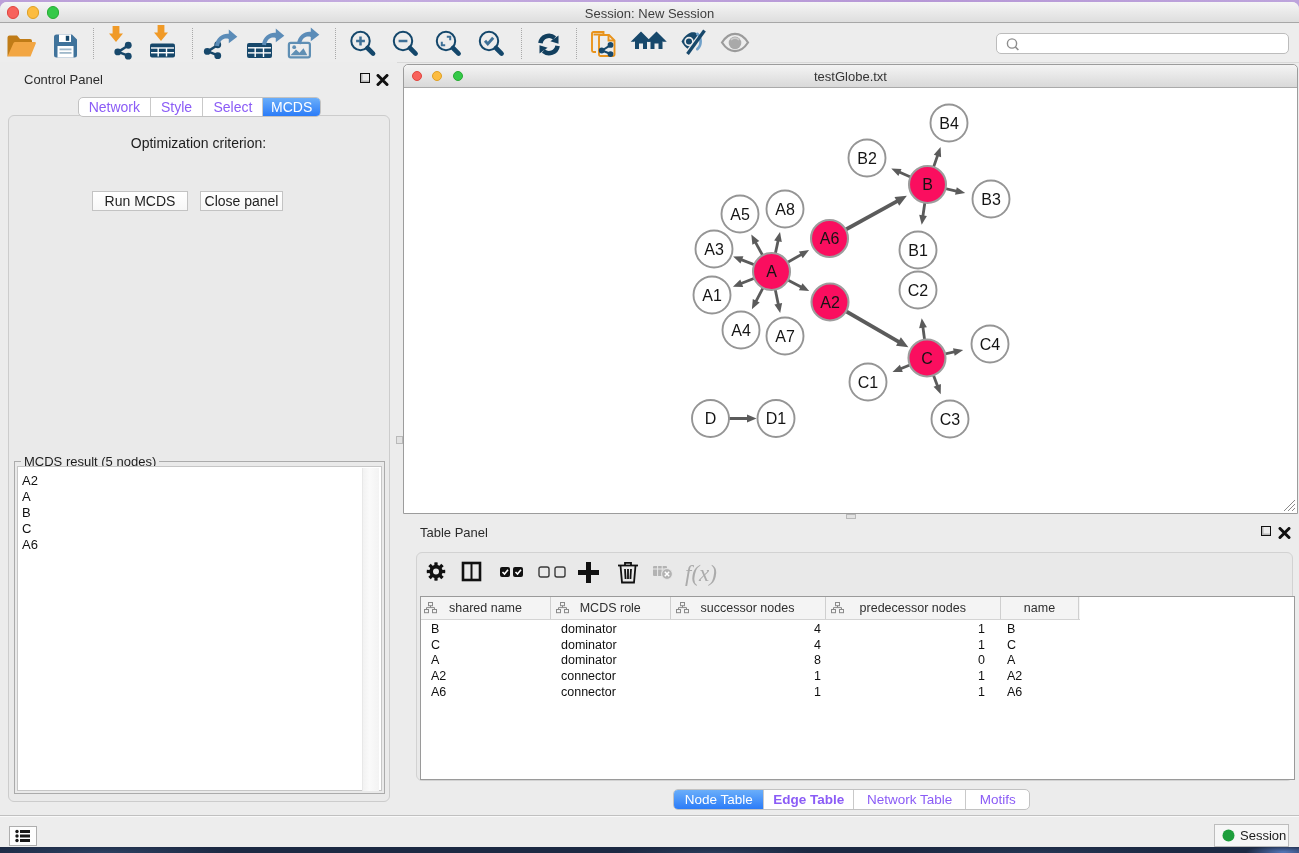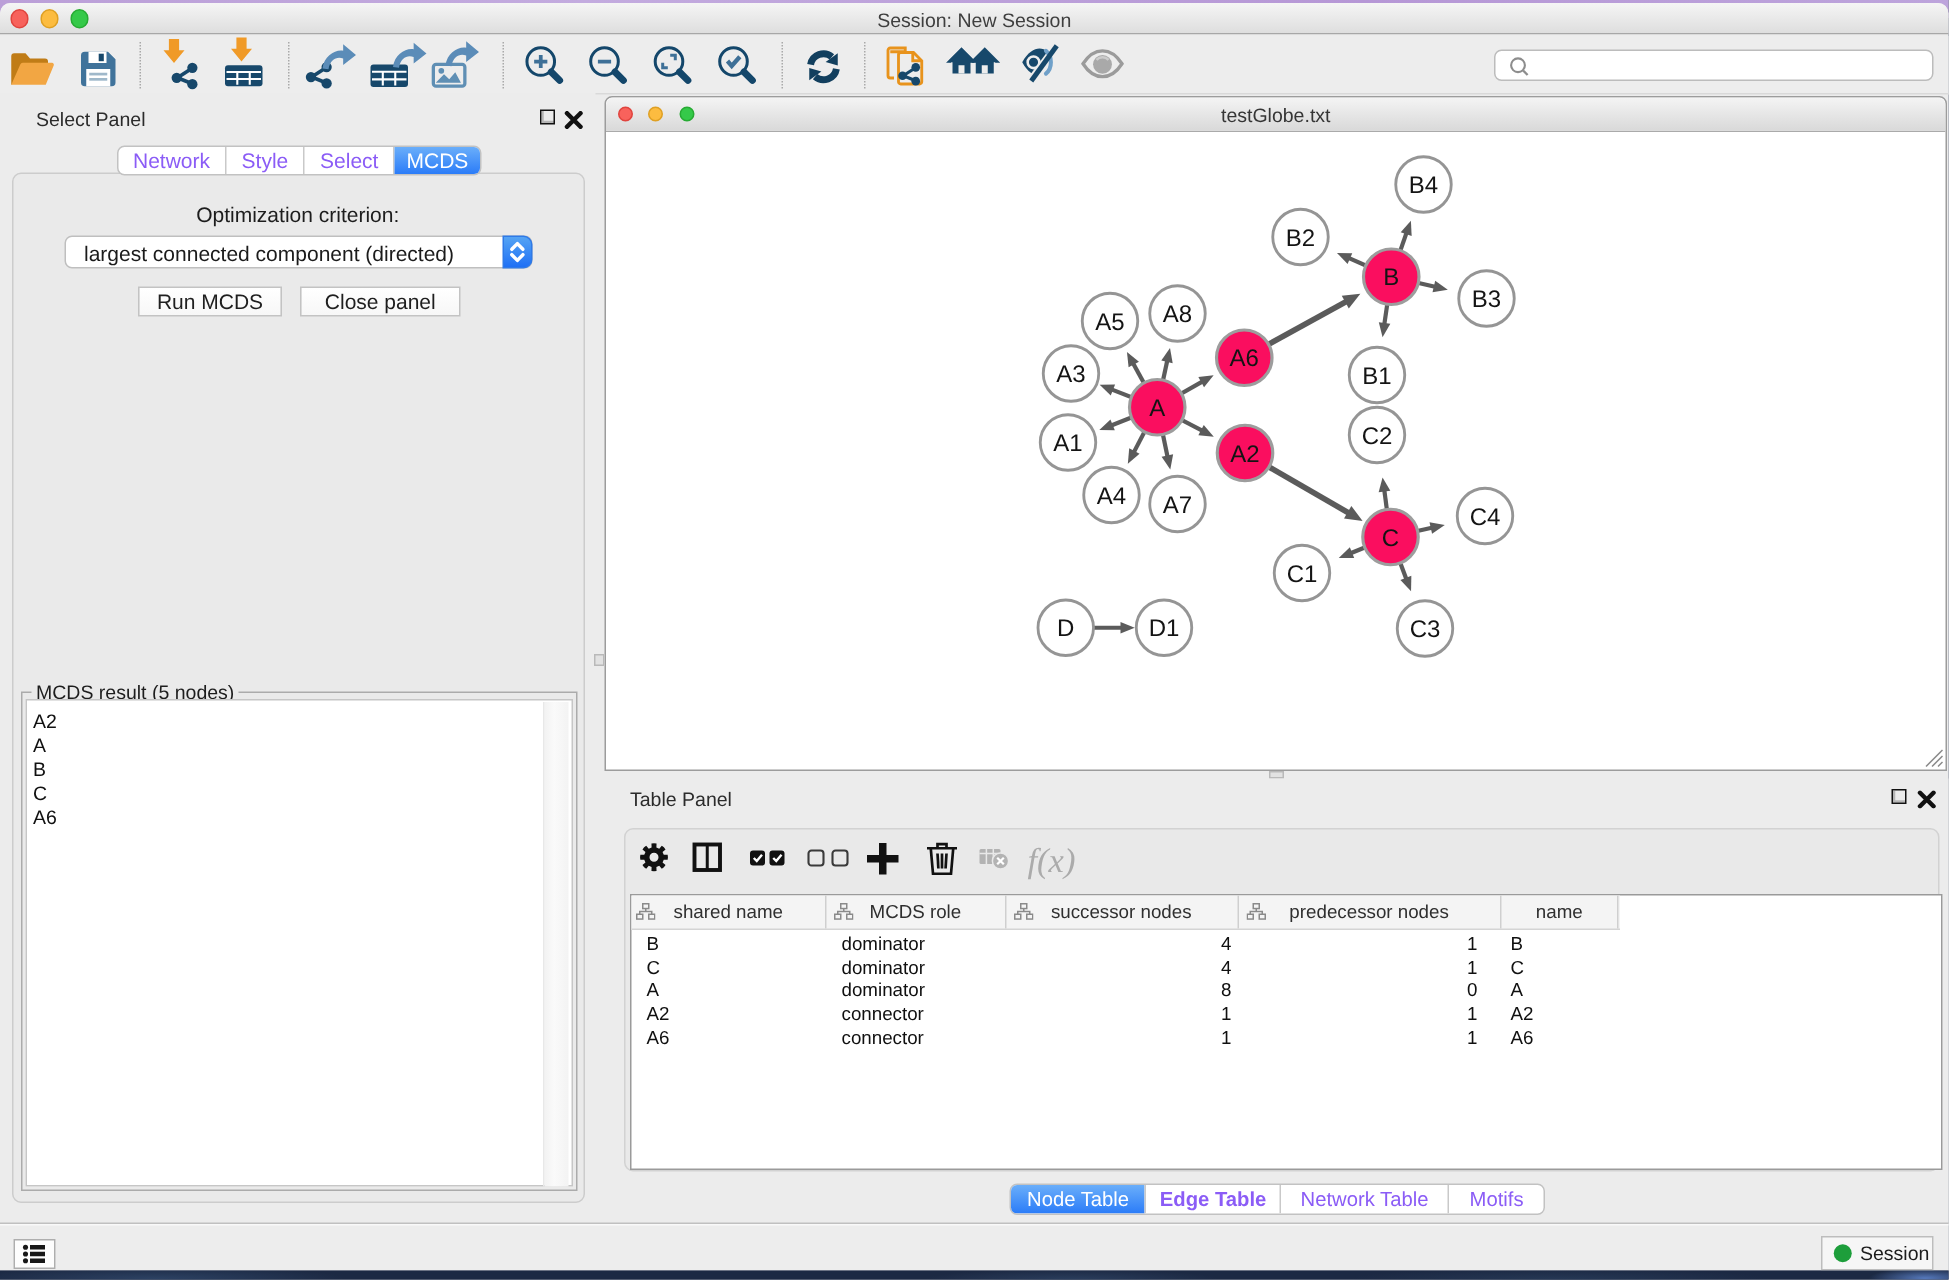--- a/index.html
+++ b/index.html
@@ -221,44 +221,35 @@
     <div class="sep" style="left:521px;"></div>
     <div class="sep" style="left:576px;"></div>
     <div id="searchbox">
       <svg width="20" height="17" style="position:absolute;left:7px;top:2px;">
         <circle cx="8" cy="7.5" r="4.6" fill="none" stroke="#8d8d8d" stroke-width="1.4"></circle>
         <line x1="11.4" y1="11" x2="14.4" y2="14" stroke="#8d8d8d" stroke-width="1.6"></line>
       </svg>
     </div>
   </div>
   <div id="cp">
-    <div class="ptitle abs" style="left:24px;top:10px;">Select Panel</div>
+    <div class="ptitle abs" style="left:24px;top:10px;">Control Panel</div>
     <div class="flo" style="left:360px;top:11px;"></div>
     <svg class="abs" style="left:376px;top:11.5px;" width="13" height="12">
       <path d="M2 1.5 L11 10.5 M11 1.5 L2 10.5" stroke="#111" stroke-width="3" stroke-linecap="round" fill="none"></path>
     </svg>
     <div id="cp-card"></div>
     <div class="seg" style="left:78px;top:35px;width:243px;height:19.5px;font-size:14px;">
       <div style="width:72px;">Network</div>
       <div style="width:53px;">Style</div>
       <div style="width:60px;">Select</div>
       <div class="on" style="width:57px;">MCDS</div>
     </div>
     <div class="abs" style="left:0;top:73px;width:397px;text-align:center;font-size:14px;color:#1d1d1d;">Optimization criterion:</div>
-    <div id="dropdown">
-      <span style="position:absolute;left:12px;top:3px;font-size:14px;color:#1b1b1b;">largest connected component (directed)</span>
-      <div id="dd-step">
-        <svg width="18" height="20" style="position:absolute;left:0;top:0;">
-          <path d="M5.2 8.2 L8.9 4.4 L12.6 8.2" fill="none" stroke="#fff" stroke-width="2.3" stroke-linecap="round" stroke-linejoin="round"></path>
-          <path d="M5.2 11.8 L8.9 15.6 L12.6 11.8" fill="none" stroke="#fff" stroke-width="2.3" stroke-linecap="round" stroke-linejoin="round"></path>
-        </svg>
-      </div>
-    </div>
     <div class="btn" style="left:92px;top:129px;width:96px;height:20px;">Run MCDS</div>
-    <div class="btn" style="left:200px;top:129px;width:107px;height:20px;">Close panel</div>
+    <div class="btn" style="left:200px;top:129px;width:83px;height:20px;">Close panel</div>
     <div id="mcds-group">
       <div id="mcds-label">MCDS result (5 nodes)</div>
       <div id="mcds-list">
         <div style="position:absolute;left:4px;top:6px;line-height:16px;">A2<br>A<br>B<br>C<br>A6</div>
         <div id="mcds-scroll"></div>
       </div>
     </div>
   </div>
   <div id="netwin">
     <div id="nettitle">

